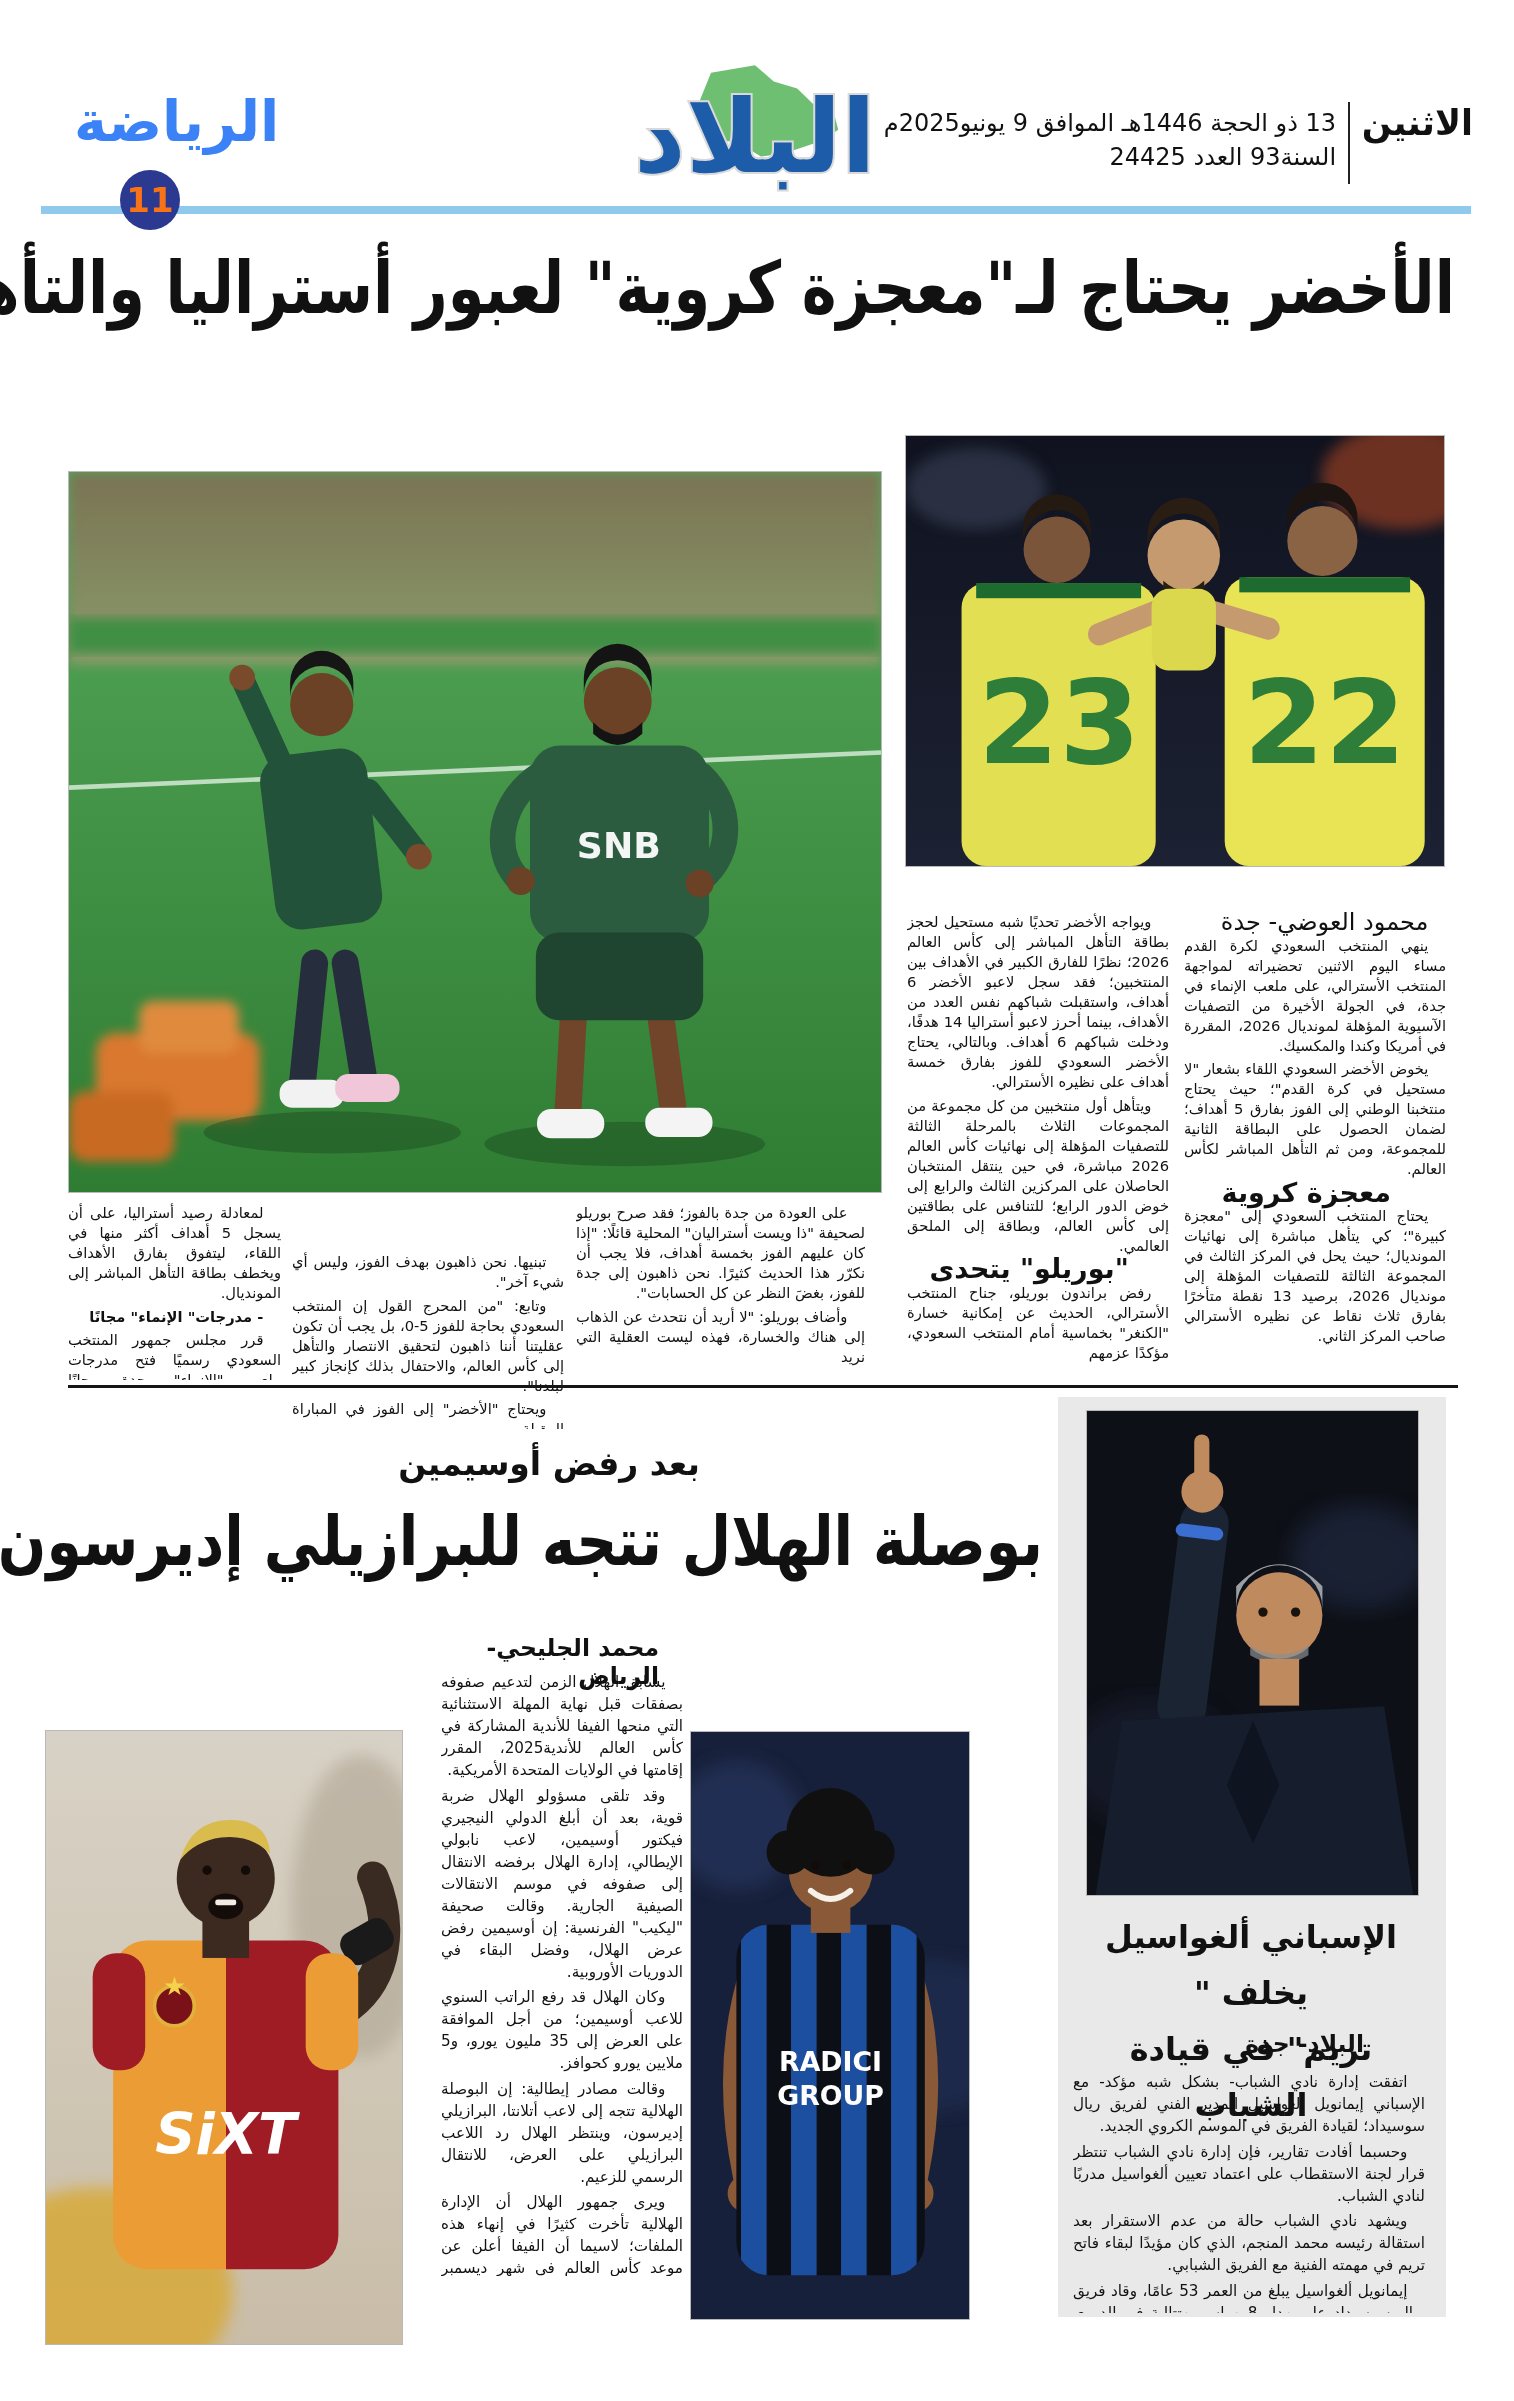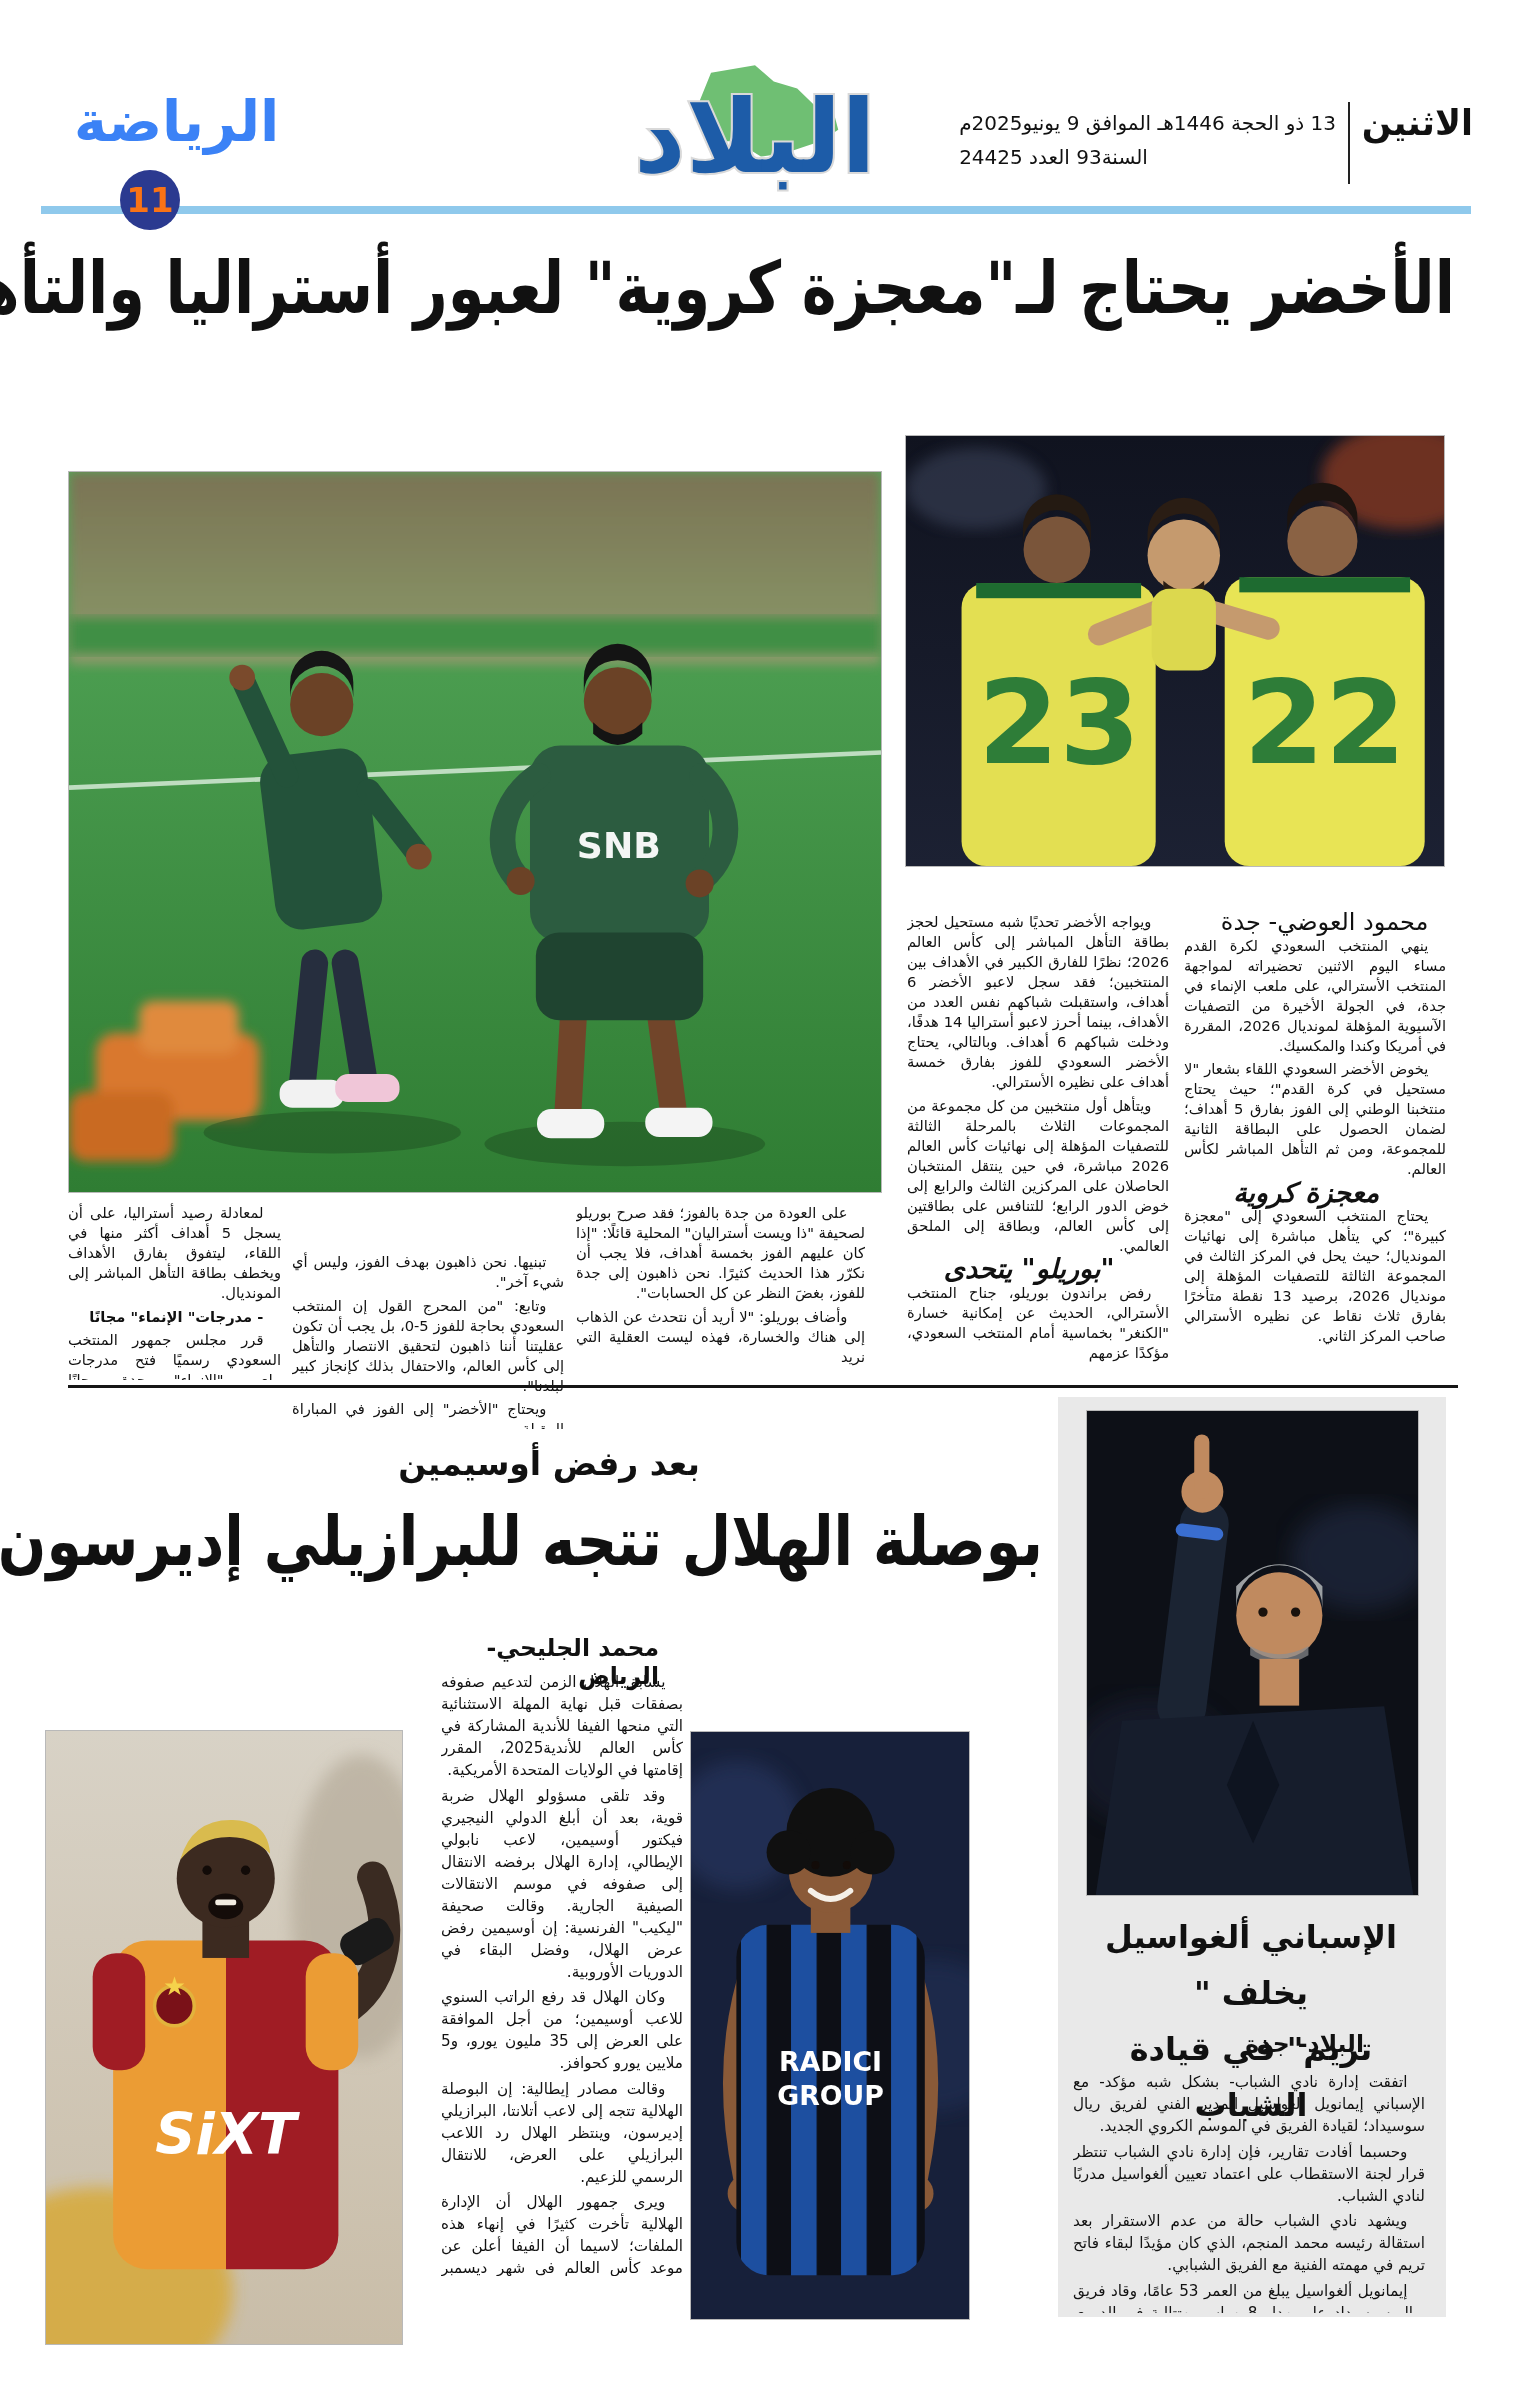--- a/index.html
+++ b/index.html
@@ -8,32 +8,32 @@
   .abs{position:absolute;}
   
   .sec-label{left:75px;top:89px;font-size:56px;font-weight:800;color:#3b82f6;}
   .page-circle{left:121px;top:170px;width:60px;height:60px;border-radius:50%;background:#2b3a90;
                color:#f97316;font-size:34px;font-weight:800;display:flex;align-items:center;justify-content:center;z-index:3;}
   .blue-line{left:42px;top:206px;width:1430px;height:7.6px;background:#8fc9ec;z-index:1;}
   .logo-box{left:586px;top:52px;width:340px;height:150px;}
   .dateblock{right:41px;top:88px;display:flex;gap:11.7px;align-items:flex-start;}
   .day{font-size:35px;font-weight:800;line-height:1.1;margin-top:16.4px;}
   .vsep{width:2.3px;height:82px;background:#222;margin-top:14px;}
-  .dates{font-size:20px;line-height:34px;margin-top:17.6px;text-align:left;}
+  .dates{font-size:24px;line-height:34px;margin-top:17.6px;text-align:right;}
   
   .h1-main{left:59px;top:246px;width:1397px;text-align:center;font-size:59px;font-weight:900;
            letter-spacing:-1.2px;transform:scaleY(1.22);transform-origin:top center;white-space:nowrap;}
   .photo{border:0.6px solid #b9b9b9;box-sizing:border-box;}
   .col{text-align:justify;overflow:hidden;}
   .body1{font-size:14.7px;line-height:20px;}
   .body2{font-size:15.2px;line-height:22px;}
   .body3{font-size:15.2px;line-height:22px;}
   .col p{margin:0 0 3.5px 0;text-indent:17.6px;}
   .byline{font-size:24px;font-weight:400;margin:0 0 10.6px 0;text-indent:0;}
-  .subhead{font-size:27px;font-weight:800;text-align:center;margin:15.2px 0 13px 0;text-indent:0;font-style:italic;}
+  .subhead{font-size:27px;font-weight:800;text-align:center;margin:15.2px 0 13px 0;text-indent:0;}
   .boldline{font-weight:800;text-indent:0;}
   .divider{left:69px;top:1385px;width:1390px;height:2.9px;background:#161616;}
   
   .kicker{left:69px;top:1444px;width:962px;text-align:center;font-size:33px;font-weight:800;}
   .h2-main{left:47px;top:1501px;width:997px;text-align:center;font-size:57px;font-weight:900;
            transform:scaleY(1.2);transform-origin:top center;white-space:nowrap;}
   .byline2{left:410px;top:1634px;width:250px;text-align:right;font-size:23.5px;font-weight:800;}
   
   .panel{left:1059px;top:1397px;width:388px;height:920px;background:#e9e9e9;}
   .h3-main{left:1072px;top:1909px;width:360px;text-align:center;font-size:32px;font-weight:800;line-height:56px;}

